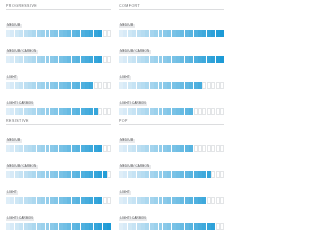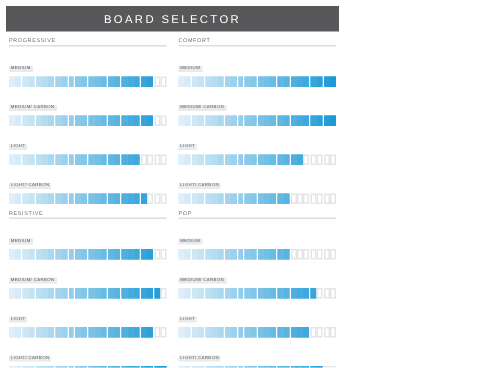--- a/index.html
+++ b/index.html
@@ -76,23 +76,20 @@
     border:0.35px solid #e3e5e7;
     box-sizing:border-box;
     background:#ffffff;
   }
 </style>
 </head>
 <body>
 
 <div class="page">
 
-  <div class="header">
-    <div class="header-title">BOARD SELECTOR</div>
-  </div>
 
   <div class="grid">
       <div class="section">
         <div class="section-title">PROGRESSIVE</div>
         <div class="row"><span class="row-label">MEDIUM</span><div class="bar">
             <div class="seg" style="background: rgb(223, 238, 248); border-color: rgb(223, 238, 248);"></div>
             <div class="seg" style="background: rgb(215, 234, 247); border-color: rgb(215, 234, 247);"></div>
             <div class="seg" style="background: rgb(206, 231, 245); border-color: rgb(206, 231, 245);"></div>
             <div class="seg" style="background: rgb(198, 227, 244); border-color: rgb(198, 227, 244);"></div>
             <div class="seg" style="background: rgb(189, 223, 242); border-color: rgb(189, 223, 242);"></div>

